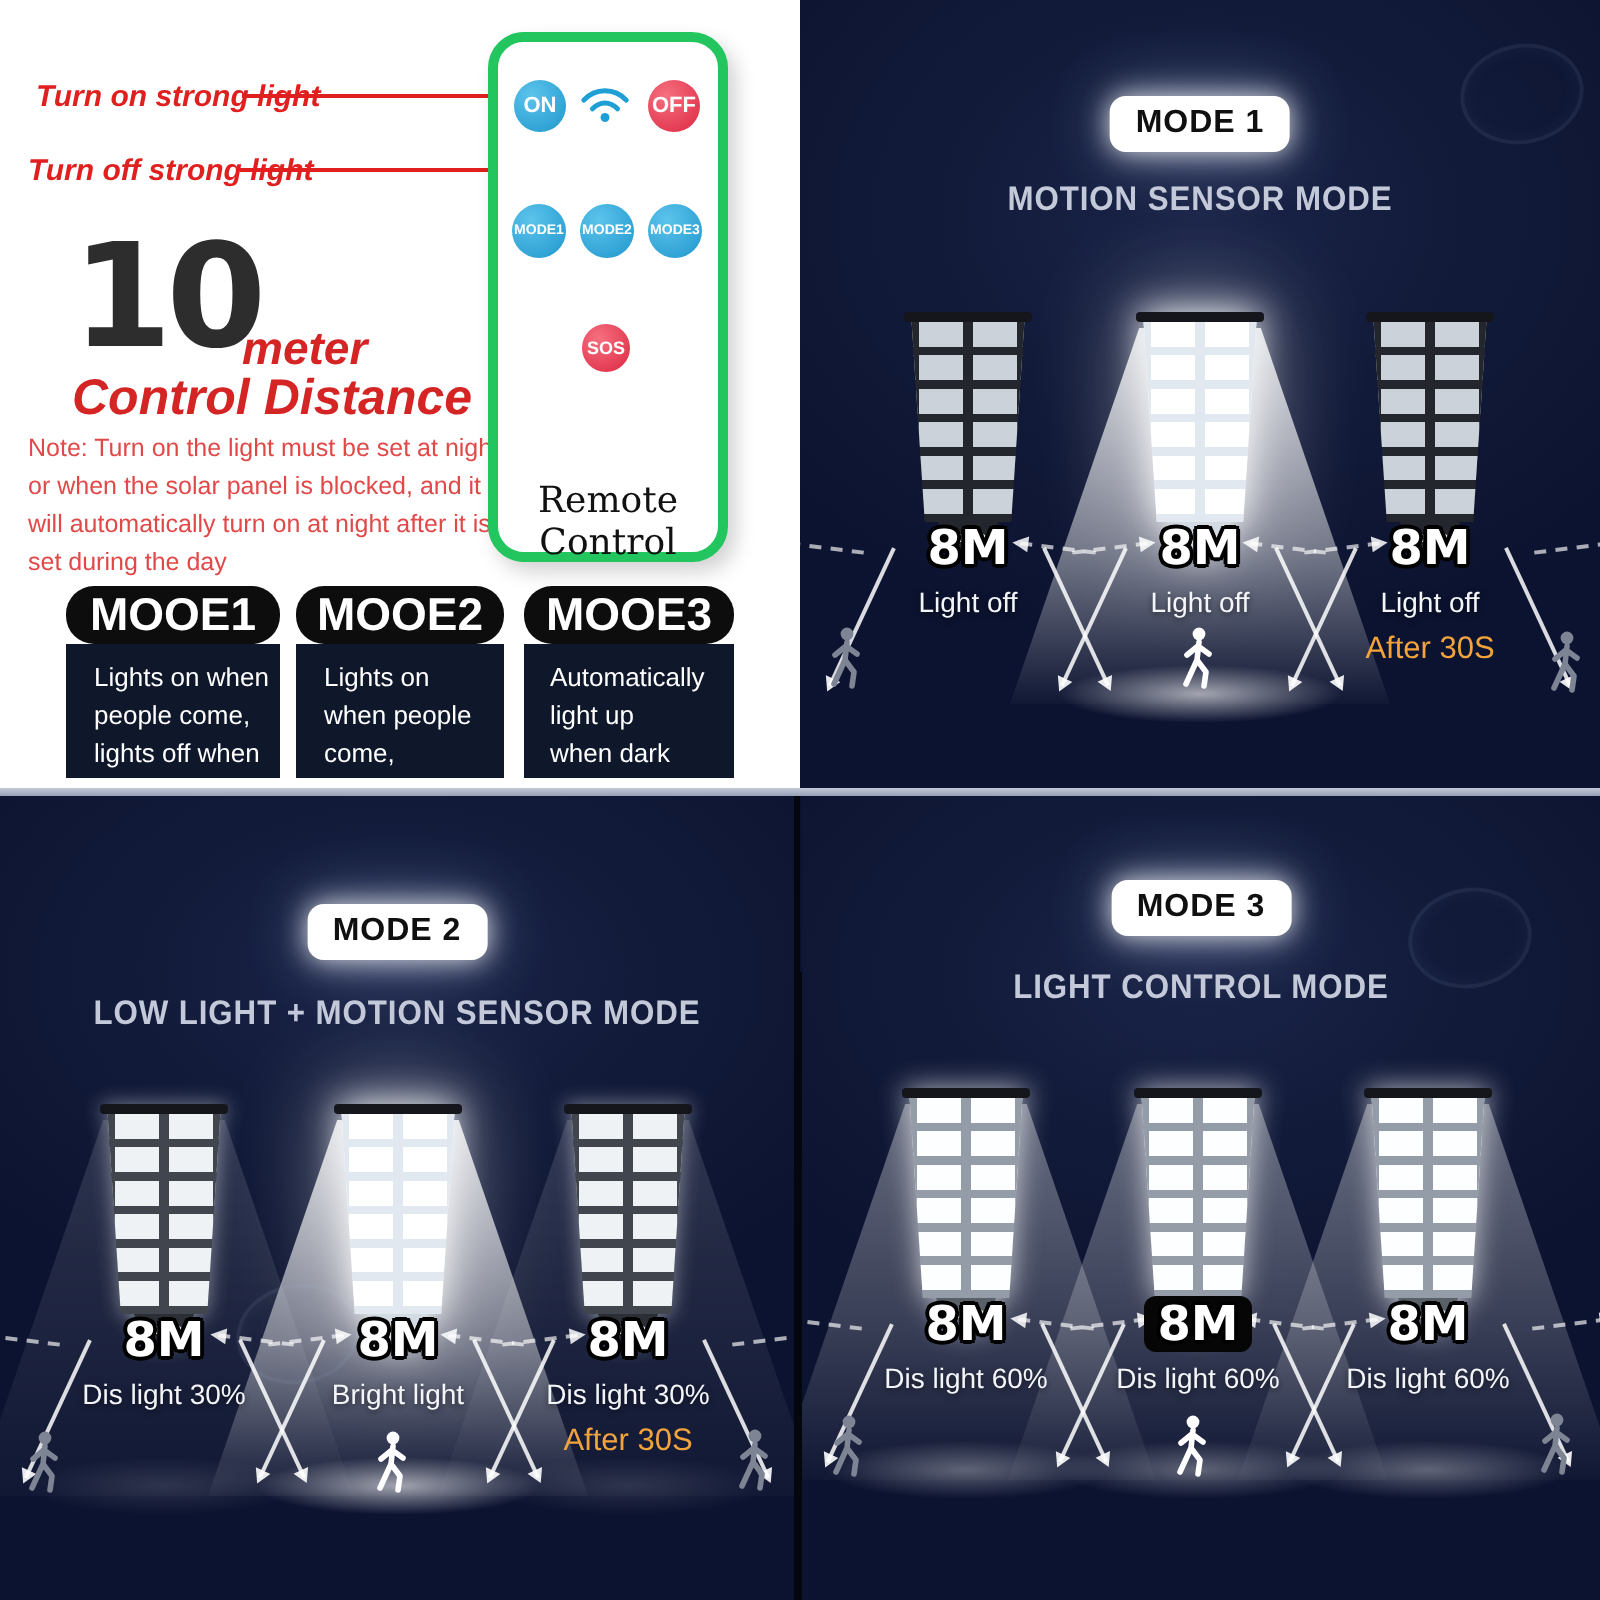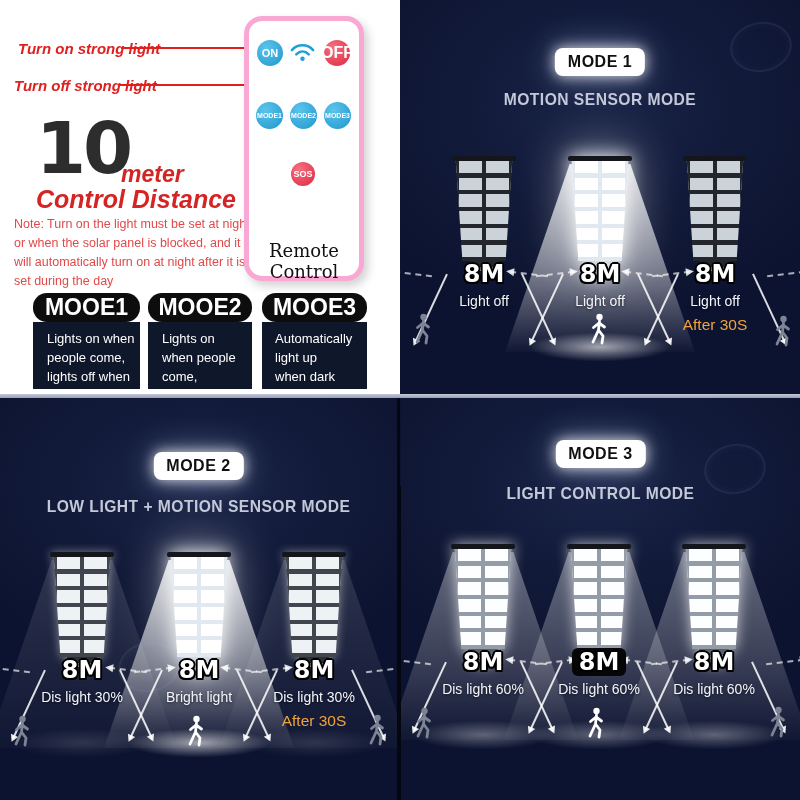--- a/index.html
+++ b/index.html
@@ -17,21 +17,21 @@
   
   .anno{position:absolute;color:#e01f1f;font-weight:bold;font-style:italic;font-size:15px;}
   .anno-line{position:absolute;background:#e01f1f;}
   .big-num{position:absolute;left:36px;top:112px;font-family:"DejaVu Sans",sans-serif;
            font-size:72px;font-weight:800;color:#2d2d2d;line-height:1;letter-spacing:-3px;}
   .meter{position:absolute;left:121px;top:161px;color:#d42424;font-size:23px;font-weight:bold;font-style:italic;}
   .ctrl-dist{position:absolute;left:36px;top:185px;color:#d42424;font-size:25px;font-weight:bold;font-style:italic;}
   .note{position:absolute;left:14px;top:215px;width:236px;color:#e24848;font-size:12.5px;line-height:19px;}
 
   .remote{position:absolute;left:244px;top:16px;width:110px;height:255px;background:#fff;
-          border:5px solid #f9a8d4;border-radius:18px;box-shadow:4px 5px 10px rgba(0,0,0,.18);}
+          border:5px solid #22c55e;border-radius:18px;box-shadow:4px 5px 10px rgba(0,0,0,.18);}
   .rbtn{position:absolute;border-radius:50%;color:#fff;display:flex;align-items:center;justify-content:center;
         font-weight:bold;}
   .rbtn.blue{background:radial-gradient(circle at 35% 30%, #5cc4ec, #1f96cc);}
   .rbtn.red{background:radial-gradient(circle at 35% 30%, #f5707f, #dd2742);}
   .wifi{position:absolute;left:40px;top:20px;}
   .rc-label{position:absolute;left:0;top:219px;width:100%;text-align:center;color:#111;
             font-family:"DejaVu Serif",serif;font-size:18px;}
 
   .mode-box{position:absolute;top:293px;height:89px;}
   .mode-box .hd{height:29px;background:#0d0d0d;color:#fff;display:flex;align-items:center;justify-content:center;
@@ -126,21 +126,21 @@
 
     <div class="remote">
       <div class="rbtn blue" style="left:8px;top:19px;width:26px;height:26px;font-size:11px;">ON</div>
       <div class="wifi">
         <svg width="27" height="22" viewBox="0 0 28 22">
           <path d="M3 9 C9 2.5 19 2.5 25 9" stroke="#1e9fd6" stroke-width="2.6" fill="none" stroke-linecap="round"></path>
           <path d="M7.5 13.5 C11.5 9.5 16.5 9.5 20.5 13.5" stroke="#1e9fd6" stroke-width="2.6" fill="none" stroke-linecap="round"></path>
           <circle cx="14" cy="18" r="2.3" fill="#1e9fd6"></circle>
         </svg>
       </div>
-      <div class="rbtn red" style="left:75px;top:19px;width:26px;height:26px;font-size:16px;">OFF</div>
+      <div class="rbtn red" style="left:75px;top:19px;width:26px;height:26px;font-size:11px;">OFF</div>
 
       <div class="rbtn blue" style="left:7px;top:81px;width:27px;height:27px;font-size:7px;">MODE1</div>
       <div class="rbtn blue" style="left:41px;top:81px;width:27px;height:27px;font-size:7px;">MODE2</div>
       <div class="rbtn blue" style="left:75px;top:81px;width:27px;height:27px;font-size:7px;">MODE3</div>
 
       <div class="rbtn red" style="left:42px;top:141px;width:24px;height:24px;font-size:9px;">SOS</div>
 
       <div class="rc-label">Remote Control</div>
     </div>
 

